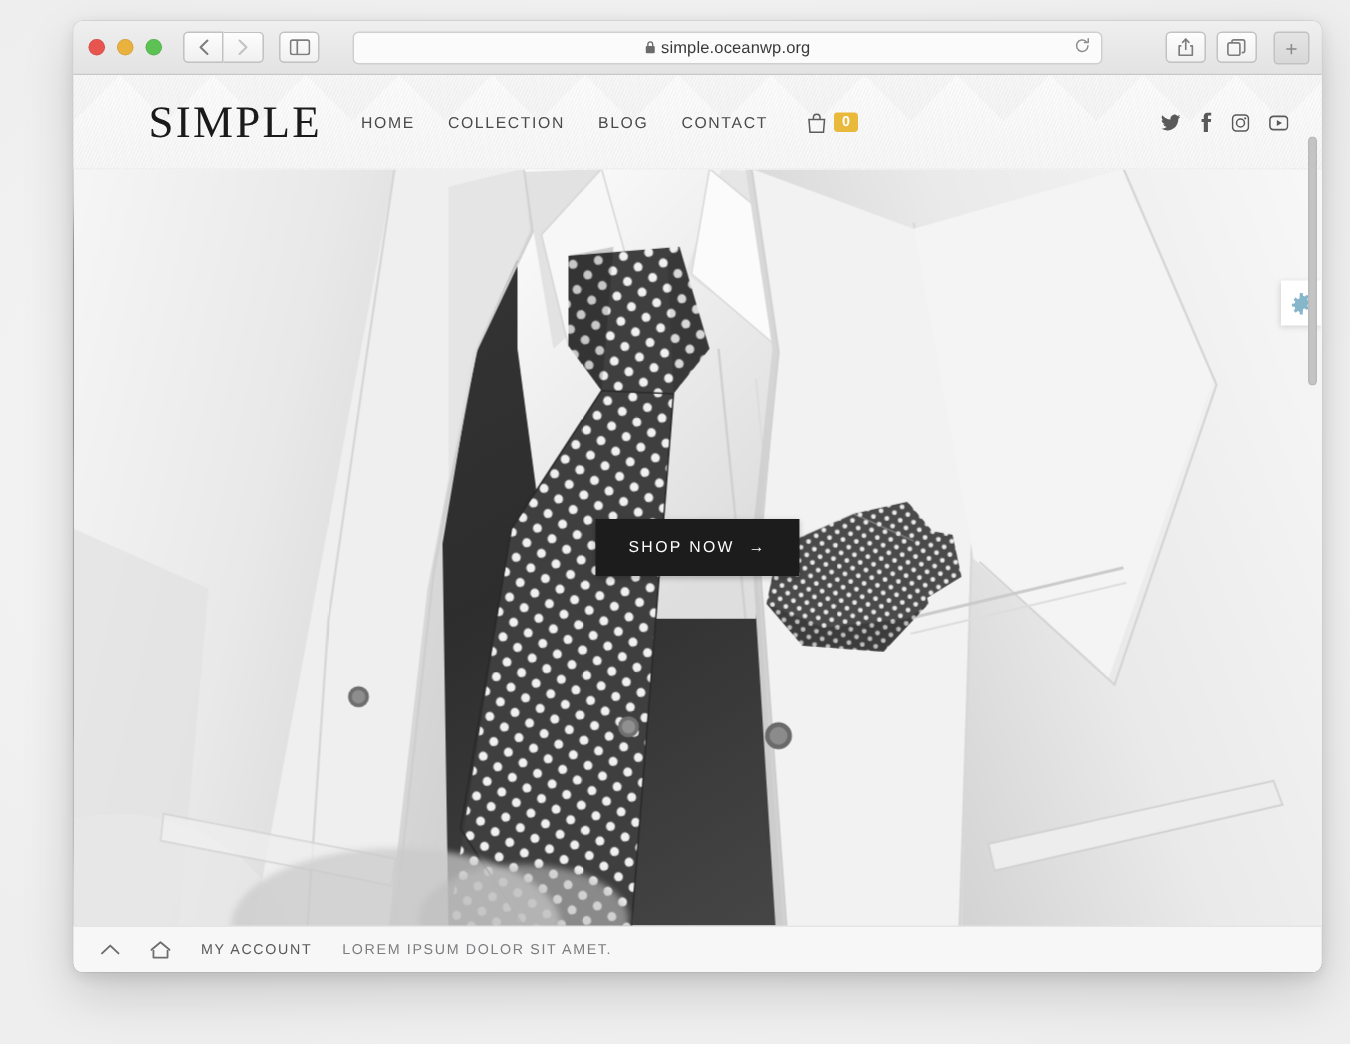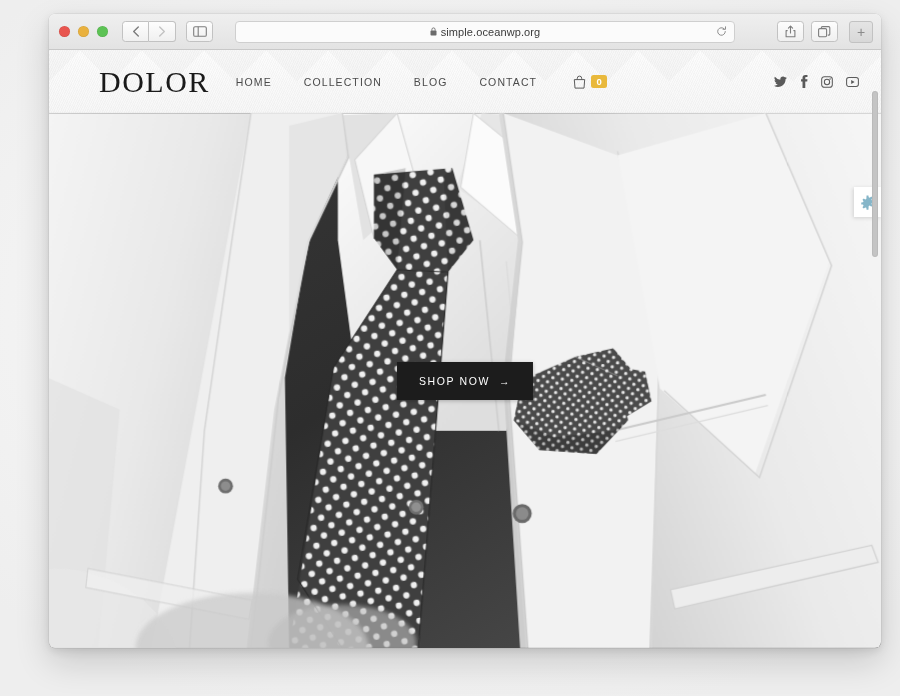--- a/index.html
+++ b/index.html
@@ -148,21 +148,21 @@
 
   .brand {
     font-family: "Liberation Serif", serif;
     font-size: 30px;
     letter-spacing: 1.5px;
     color: #1a1a1a;
     font-weight: 400;
     line-height: 1;
   }
 
-  .main-nav { display: flex; align-items: center; gap: 32px; margin-left: 26px; }
+  .main-nav { display: flex; align-items: center; gap: 22px; margin-left: 26px; }
   .nav-link {
     font-size: 10.5px;
     letter-spacing: 1.1px;
     color: #4a4a4a;
     text-transform: uppercase;
   }
   .cart-wrap { display: flex; align-items: center; gap: 5px; margin-left: 4px; }
   .cart-icon { color: #5c5c5c; display: inline-flex; }
   .cart-badge {
     background: #e9b93c;
@@ -330,21 +330,21 @@
       </div>
       <div class="newtab-btn">
         <span>+</span>
       </div>
     </div>
   </div>
 
   <div class="viewport">
 
     <div class="site-header">
-      <div class="brand">DOLOR</div>
+      <div class="brand">SIMPLE</div>
 
       <nav class="main-nav">
         <span class="nav-link">HOME</span>
         <span class="nav-link">COLLECTION</span>
         <span class="nav-link">BLOG</span>
         <span class="nav-link">CONTACT</span>
 
         <span class="cart-wrap">
           <span class="cart-icon">
             <svg width="13" height="14" viewBox="0 0 13 14">
@@ -514,19 +514,34 @@
       </div>
 
       <div class="gear-tab">
         <svg width="15" height="15" viewBox="0 0 16 16">
           <path d="M8 5.2A2.8 2.8 0 1 0 8 10.8 2.8 2.8 0 0 0 8 5.2Zm0 1.6a1.2 1.2 0 1 1 0 2.4 1.2 1.2 0 0 1 0-2.4Z" fill="currentColor"></path>
           <path d="M7 0.4h2l0.25 1.9 1.2 0.5 1.55-1.15 1.4 1.4-1.15 1.55 0.5 1.2 1.9 0.25v2l-1.9 0.25-0.5 1.2 1.15 1.55-1.4 1.4-1.55-1.15-1.2 0.5L9 15.6H7l-0.25-1.9-1.2-0.5-1.55 1.15-1.4-1.4 1.15-1.55-0.5-1.2L1.35 10V8l1.9-0.25 0.5-1.2L2.6 5l1.4-1.4 1.55 1.15 1.2-0.5Z" fill="currentColor"></path>
         </svg>
       </div>
     </div>
 
+    <div class="bottom-bar">
+      <span class="bb-icon">
+        <svg width="13" height="8" viewBox="0 0 13 8">
+          <path d="M1 6.6 6.5 1.4 12 6.6" fill="none" stroke="currentColor" stroke-width="1.3" stroke-linecap="round" stroke-linejoin="round"></path>
+        </svg>
+      </span>
+      <span class="bb-icon">
+        <svg width="14" height="13" viewBox="0 0 14 13">
+          <path d="M1 6.2 7 1.2l6 5" fill="none" stroke="currentColor" stroke-width="1.2" stroke-linecap="round" stroke-linejoin="round"></path>
+          <path d="M2.3 6.4v5h9.4v-5" fill="none" stroke="currentColor" stroke-width="1.2" stroke-linejoin="round"></path>
+        </svg>
+      </span>
+      <span class="bb-text">MY ACCOUNT</span>
+      <span class="bb-text muted">LOREM IPSUM DOLOR SIT AMET.</span>
+    </div>
 
     <div class="scrollbar-track">
       <div class="scrollbar-thumb"></div>
     </div>
 
   </div>
 </div>
 
 </body></html>

